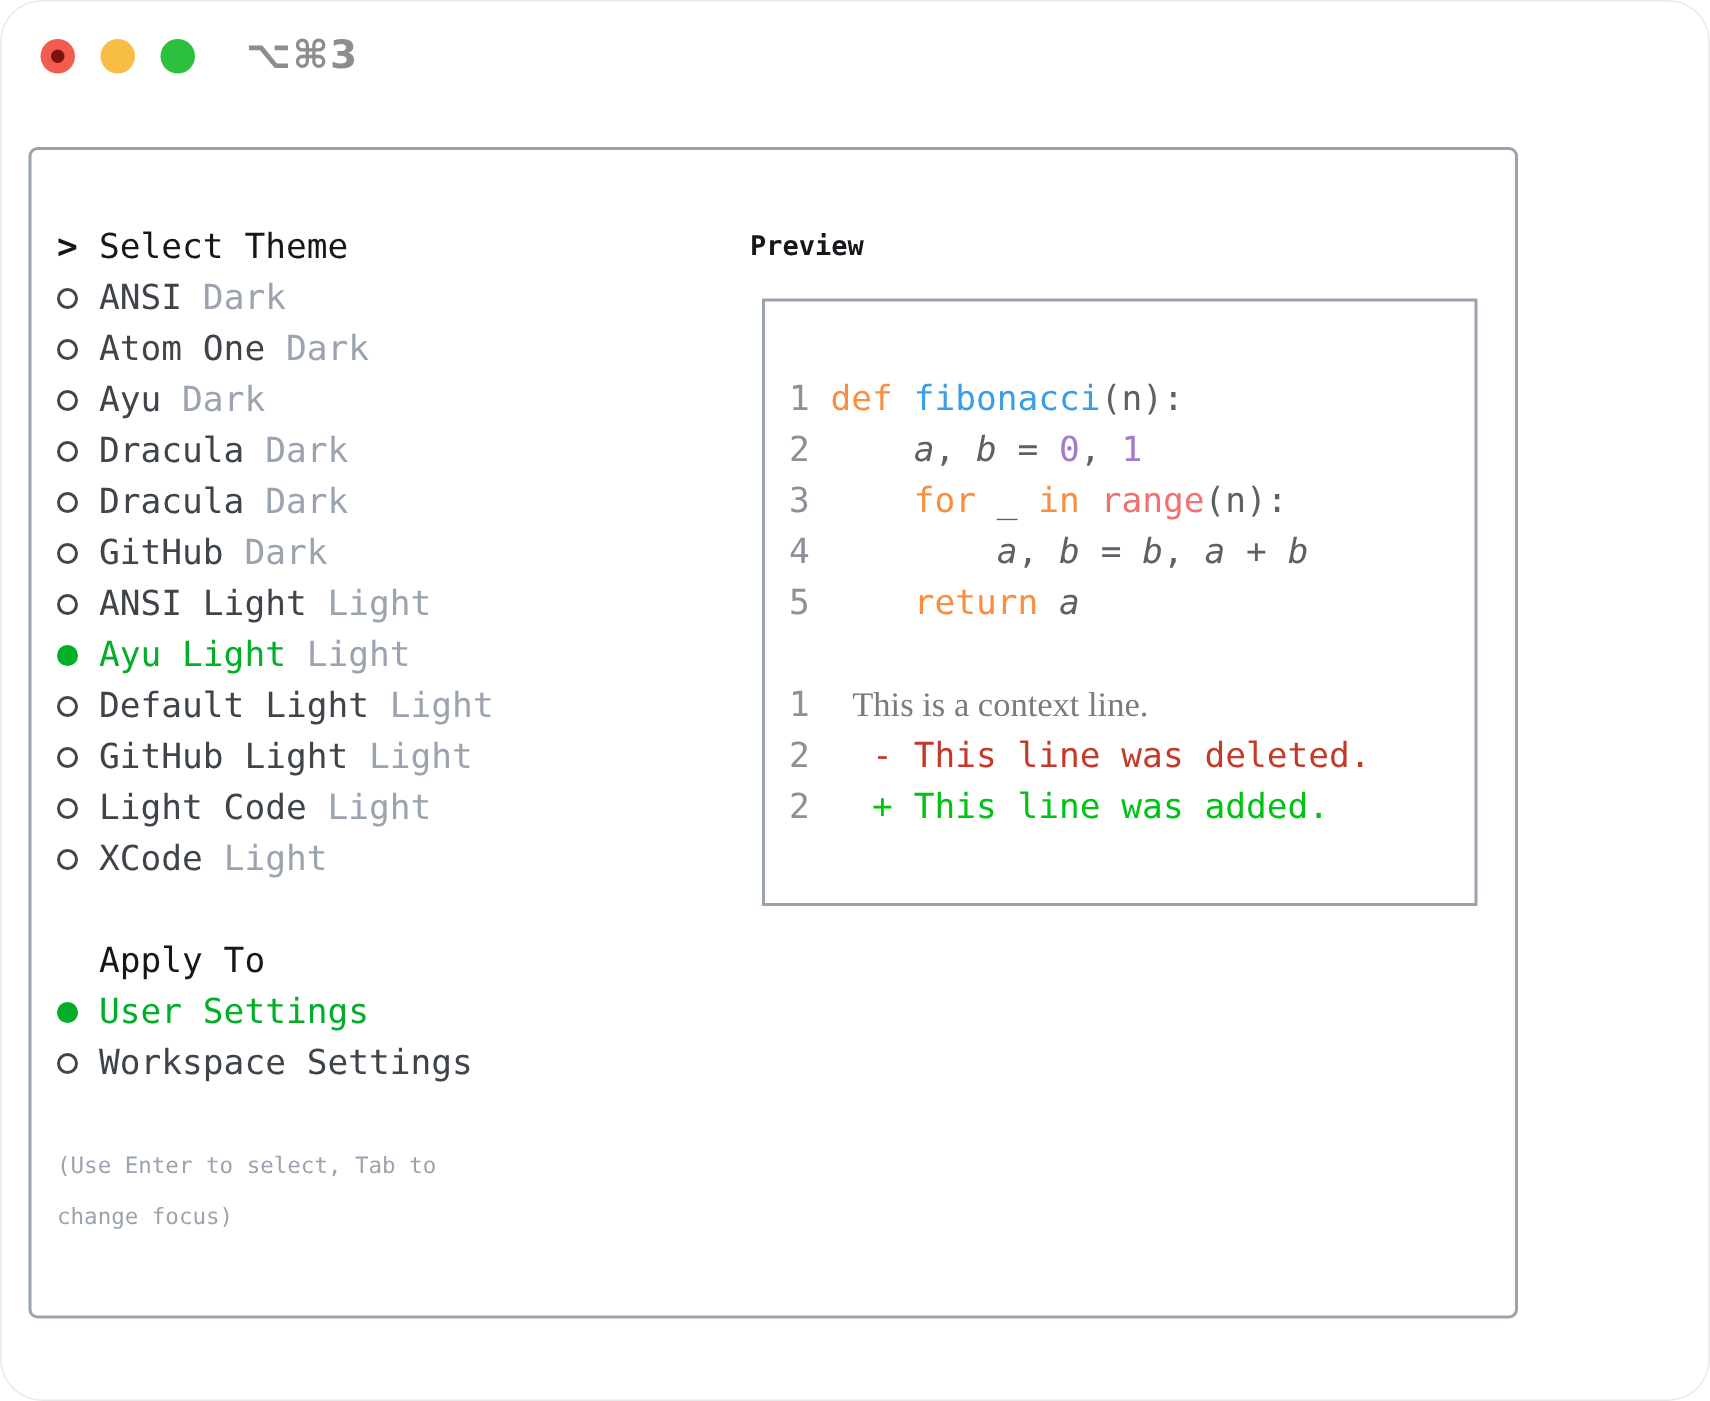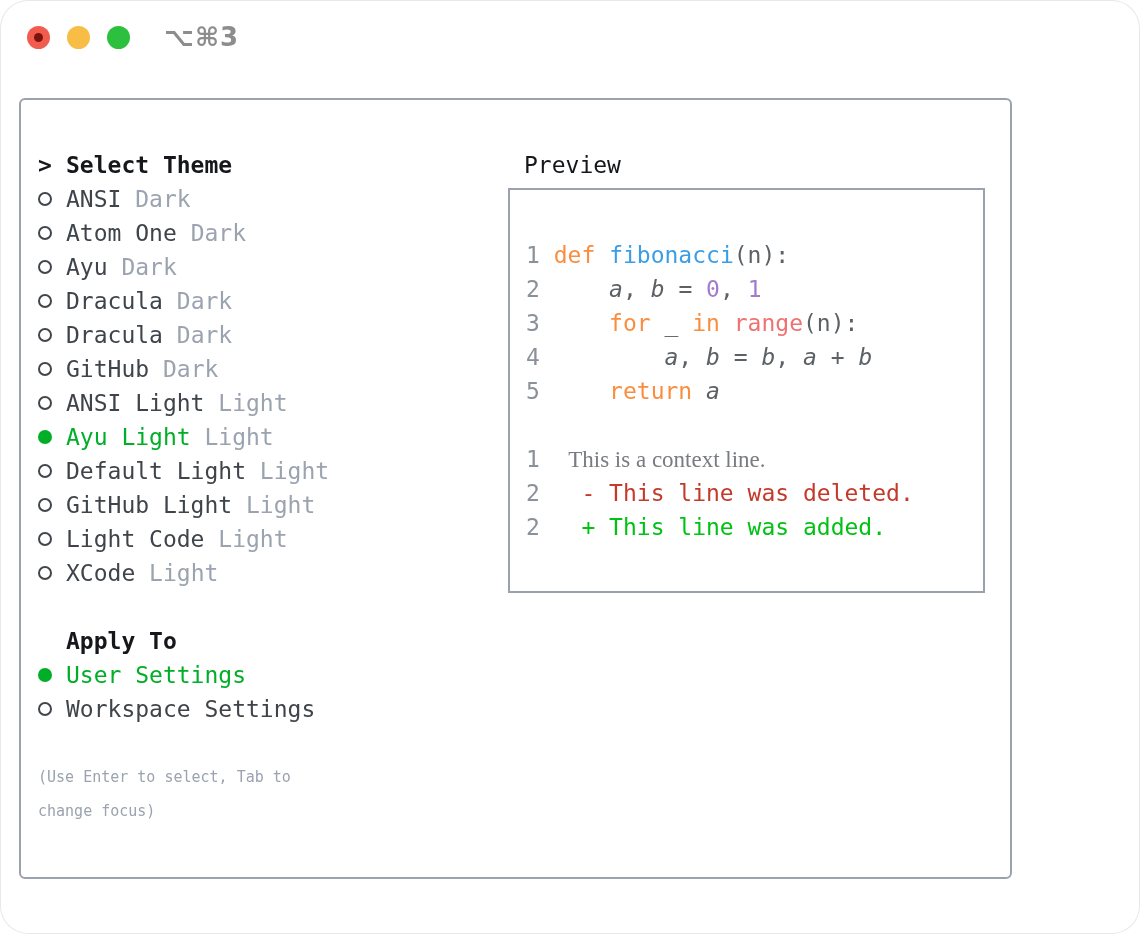--- a/index.html
+++ b/index.html
@@ -38,34 +38,34 @@
     box-sizing:border-box;
   }
   .row{display:flex;align-items:center;height:34px;white-space:pre;font-size:23px;}
   .marker{width:28px;flex:0 0 28px;display:flex;align-items:center;}
   .circle{
     width:14px;height:14px;border-radius:50%;
     border:2px solid #41464c;box-sizing:border-box;background:transparent;
   }
   .circle.filled{background:var(--accent_green);border-color:var(--accent_green);}
   .prompt{font-weight:bold;color:var(--header_text);font-size:23px;}
-  .hdr{font-weight:bold;color:var(--header_text);}
+  .hdr{font-weight:normal;color:var(--header_text);}
   .item-name{color:var(--item_text);}
   .item-name.sel{color:var(--accent_green);}
   .muted{color:var(--muted);}
   .left-col{position:absolute;left:17px;top:48px;}
   .spacer{height:34px;}
   .hint{color:var(--muted);font-size:15px;height:34px;line-height:34px;white-space:pre;}
   
   .preview-label{
-    position:absolute;left:503px;top:48px;height:34px;line-height:34px;
-    font-size:23px;font-weight:normal;color:var(--header_text);
+    position:absolute;left:479px;top:48px;height:34px;line-height:34px;
+    font-size:18px;font-weight:bold;color:var(--header_text);
   }
   .preview-box{
-    position:absolute;left:487px;top:88px;width:477px;height:405px;
+    position:absolute;left:487px;top:99px;width:477px;height:405px;
     border:2px solid var(--border);box-sizing:border-box;background:#ffffff;
     padding:48px 0 0 16px;overflow:hidden;
   }
   .code-line{height:34px;line-height:34px;font-size:23px;white-space:pre;}
   .tk-ln{color:var(--line_number);}
   .tk-pl{color:var(--code_plain);}
   .tk-kw{color:var(--keyword);}
   .tk-fn{color:var(--function);}
   .tk-bi{color:var(--builtin);}
   .tk-nu{color:var(--number);}

